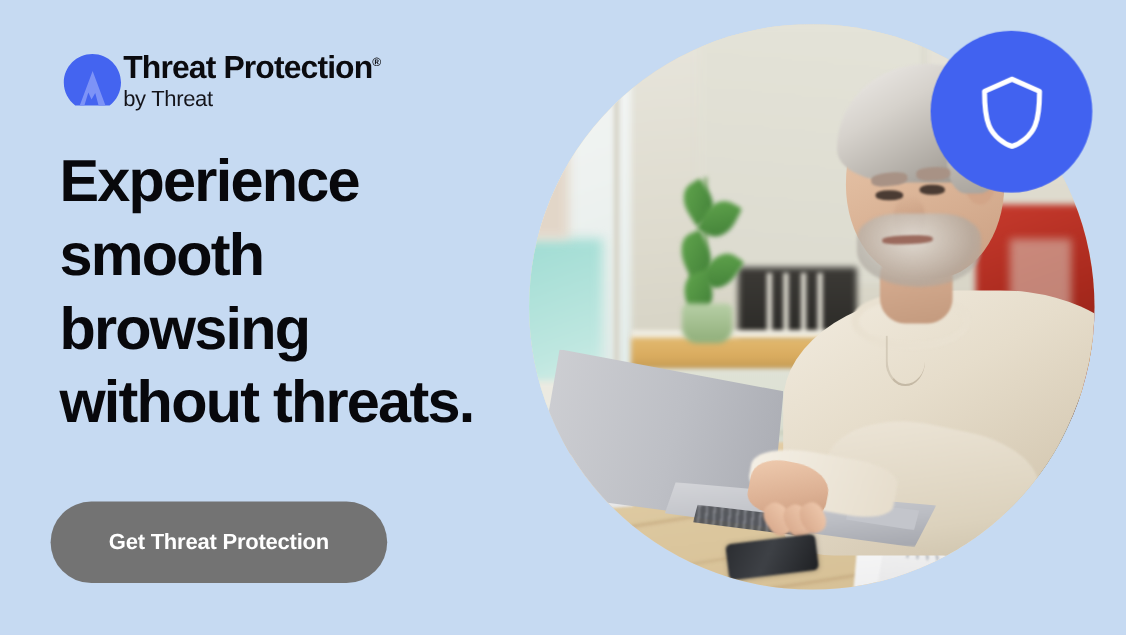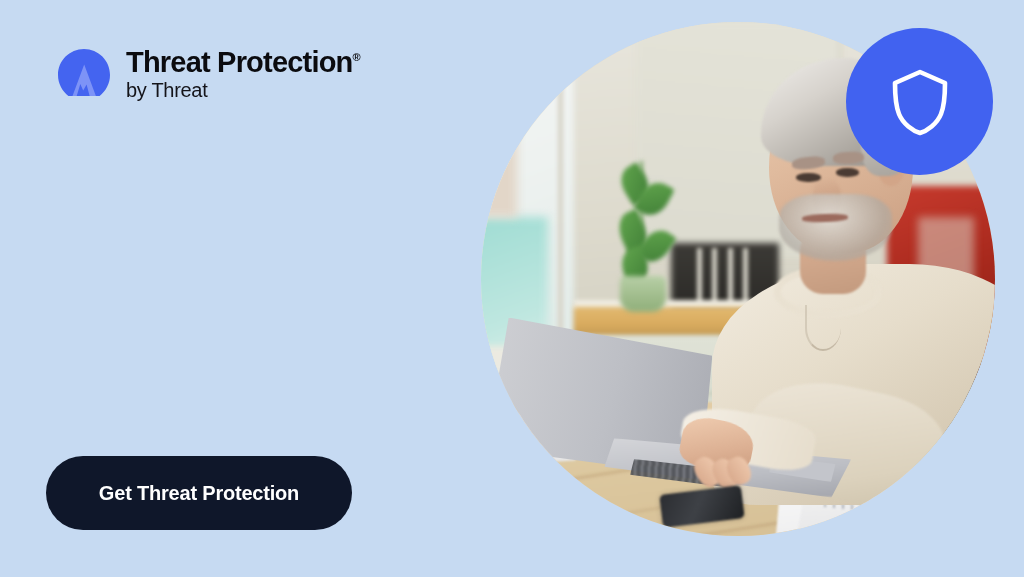--- a/index.html
+++ b/index.html
@@ -29,21 +29,20 @@
     left:0; top:0;
     width:500px; height:577px;
   }
 
   
   .logo-lockup {
     position:absolute;
     left:56px; top:45px;
     display:flex;
     align-items:flex-start;
-    gap:14px;
   }
   .logo-mark {
     width:56px; height:56px;
     flex:0 0 auto;
     position:relative;
     margin-top:2px;
   }
   .logo-mark svg { display:block; width:56px; height:56px; }
 
   .logo-text { padding-top:2px; }
@@ -83,21 +82,21 @@
     letter-spacing:-1.6px;
     color:#08080c;
   }
   .headline .hl-line { display:block; white-space:nowrap; }
 
   
   .cta-button {
     position:absolute;
     left:46px; top:456px;
     width:306px; height:74px;
-    background:#0f172a;
+    background:#737373;
     border:none;
     border-radius:37px;
     color:#ffffff;
     font-family:"Liberation Sans", sans-serif;
     font-size:20px;
     font-weight:bold;
     letter-spacing:-0.2px;
     cursor:pointer;
     display:flex;
     align-items:center;
@@ -506,20 +505,26 @@
           <path d="M28 2 C13.6 2 2 13.6 2 28 C2 36.5 6.1 44.1 12.4 48.9 L12.4 49 L43.6 49 C49.9 44.1 54 36.5 54 28 C54 13.6 42.4 2 28 2 Z" fill="#4464f0"></path>
           <path d="M16.5 49 L28.2 17.5 L39.9 49 L33.6 49 L30.6 37.5 L27.2 43.5 L24.3 37.0 L20.7 49 Z" fill="#7d93f7"></path>
         </svg>
       </div>
       <div class="logo-text">
         <div class="logo-title"><span>Threat Protection</span><span class="reg">®</span></div>
         <div class="logo-sub">by Threat</div>
       </div>
     </div>
 
+    <h1 class="headline">
+      <span class="hl-line">Experience</span>
+      <span class="hl-line">smooth</span>
+      <span class="hl-line">browsing</span>
+      <span class="hl-line">without threats.</span>
+    </h1>
 
     <button class="cta-button">
       <span>Get Threat Protection</span>
     </button>
 
   </div>
 
   <div class="photo-circle">
     <div class="photo-scene">
 

